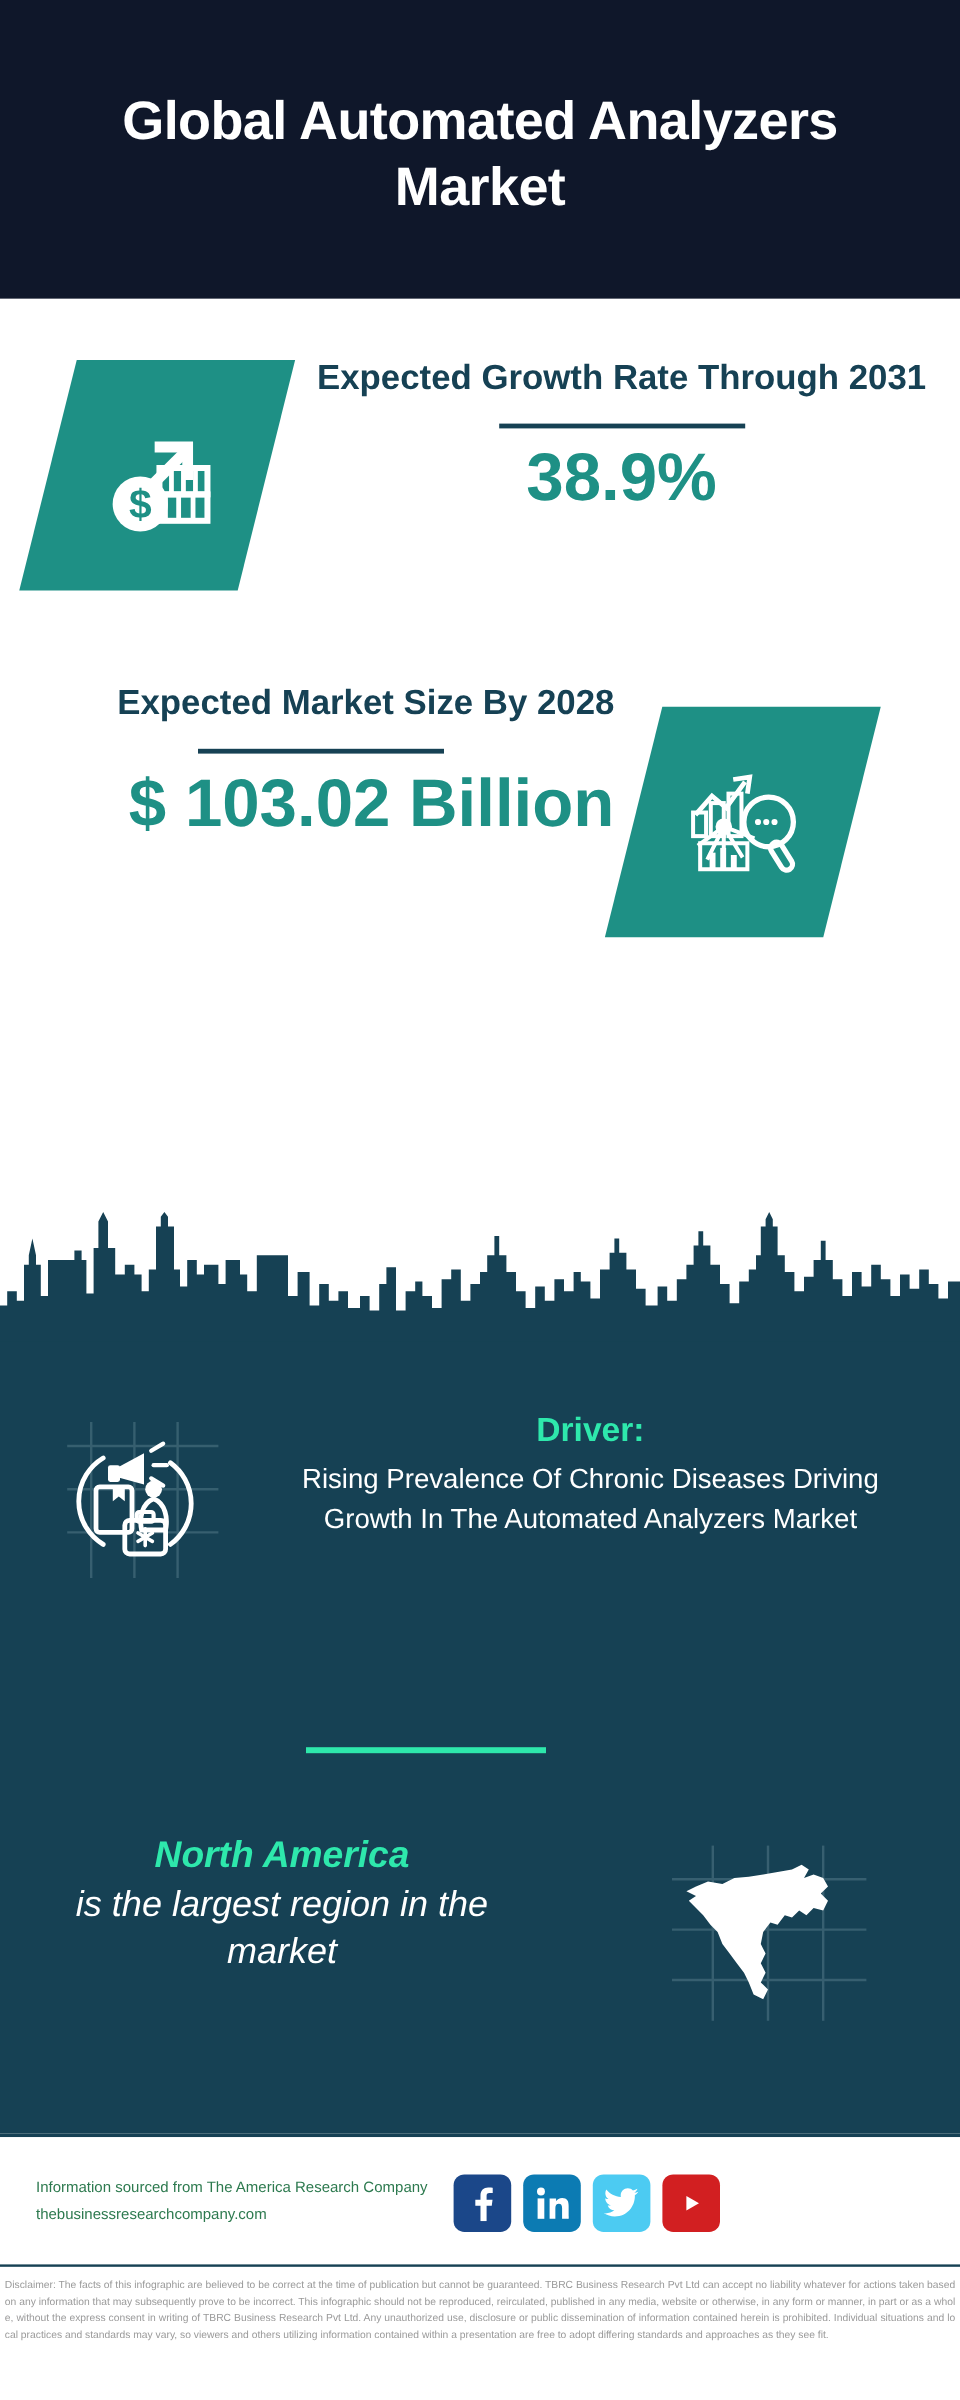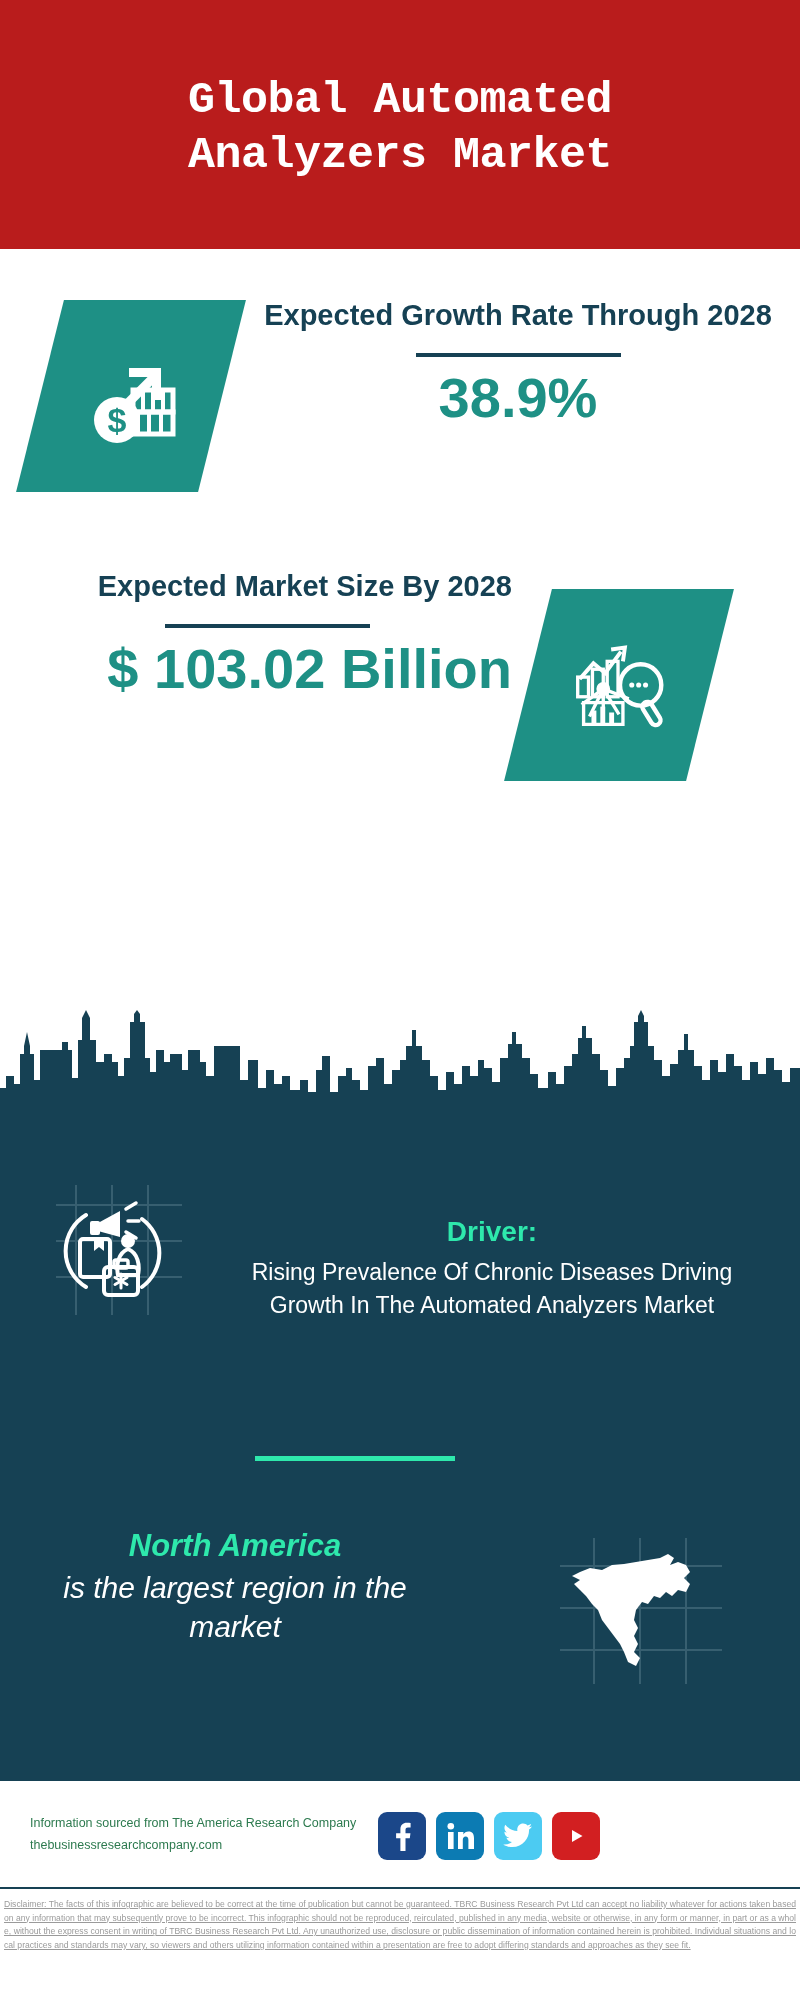--- a/index.html
+++ b/index.html
@@ -18,25 +18,24 @@
     background: #ffffff;
     overflow: hidden;
   }
 
   
   .header {
     position: absolute;
     left: 0; top: 0;
     width: 800px;
     height: 249px;
-    background: #b91c1c;
+    background: #0f172a;
     display: flex;
     align-items: center;
     justify-content: center;
-    font-family: Liberation Mono, monospace;
   }
   .header-title {
     color: #ffffff;
     font-size: 45px;
     font-weight: bold;
     line-height: 1.22;
     text-align: center;
     letter-spacing: -0.5px;
     width: 600px;
     margin-top: 8px;
@@ -131,21 +130,20 @@
   .driver-icon {
     position: absolute;
     left: 42px; top: 1175px;
     width: 150px; height: 150px;
   }
   .block-driver {
     position: absolute;
     left: 212px; top: 1174px;
     width: 560px;
     text-align: center;
-    margin-top: 40px;
   }
   .driver-heading {
     color: #2ee8ac;
     font-size: 28px;
     font-weight: bold;
     line-height: 1.25;
   }
   .driver-text {
     color: #ffffff;
     font-size: 23px;
@@ -246,21 +244,20 @@
     padding: 5px 4px 0 4px;
     box-sizing: border-box;
   }
   .disclaimer p {
     margin: 0;
     color: #9a9a9a;
     font-size: 8.6px;
     line-height: 1.58;
     text-align: justify;
     word-break: break-all;
-    text-decoration: underline;
   }
 </style>
 </head>
 <body>
 
 <div class="page">
 
   <div class="header">
     <div class="header-title">Global Automated Analyzers Market</div>
   </div>
@@ -286,21 +283,21 @@
           <line x1="90" y1="78" x2="90" y2="100" stroke="#ffffff" stroke-width="4"></line>
 
           <circle cx="46" cy="86" r="23" fill="#ffffff"></circle>
           <text x="46" y="98" font-family="'Liberation Sans', sans-serif" font-size="34" font-weight="bold" fill="#1e9085" text-anchor="middle">$</text>
         </svg>
       </span>
     </div>
   </div>
 
   <div class="block-growth">
-    <div class="stat-label">Expected Growth Rate Through 2028</div>
+    <div class="stat-label">Expected Growth Rate Through 2031</div>
     <div class="stat-rule"></div>
     <div class="stat-value">38.9%</div>
   </div>
 
   <div class="block-size">
     <div class="stat-label">Expected Market Size By 2028</div>
     <div class="stat-rule"></div>
     <div class="stat-value">$ 103.02 Billion</div>
   </div>
 

